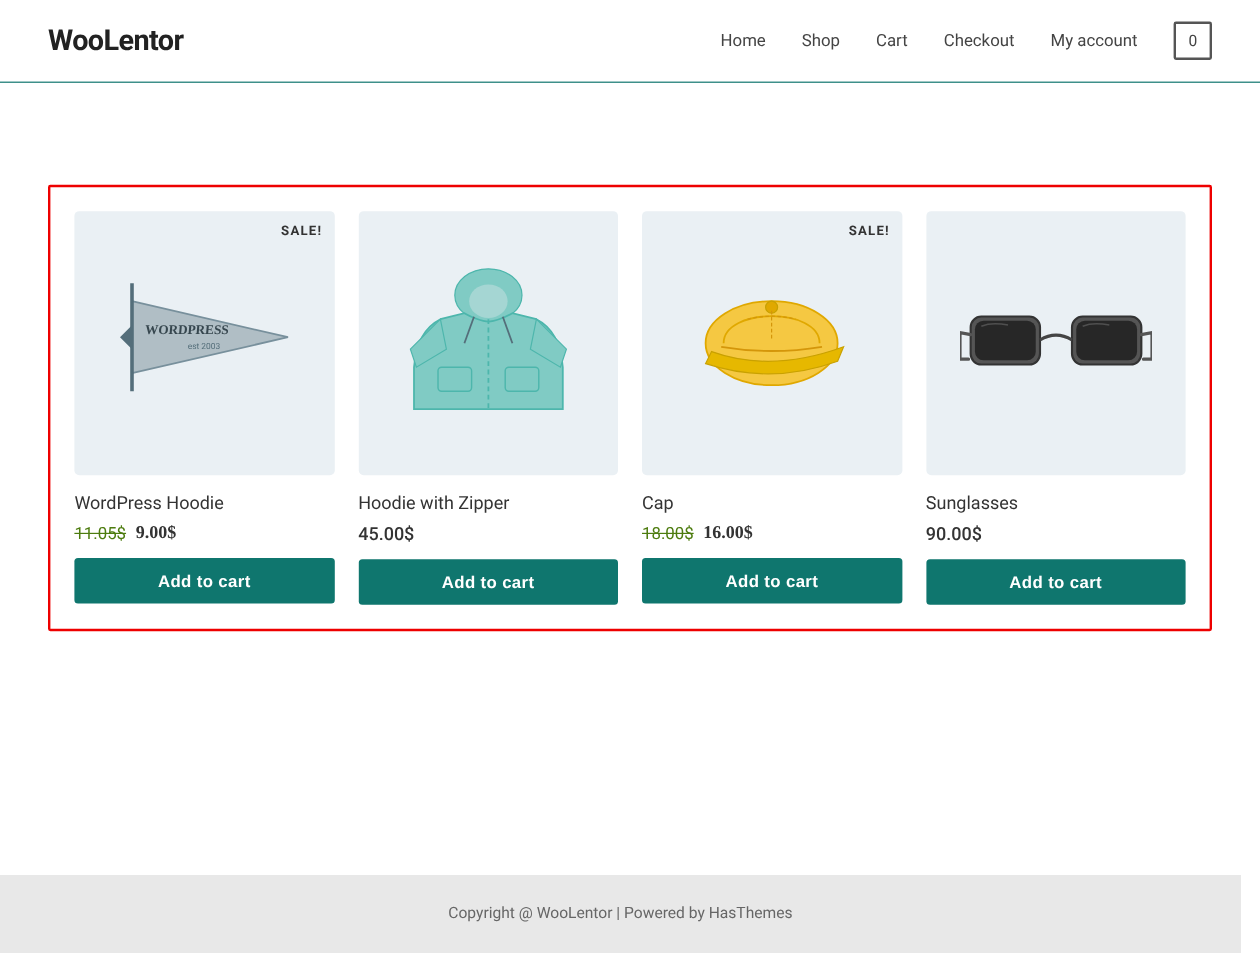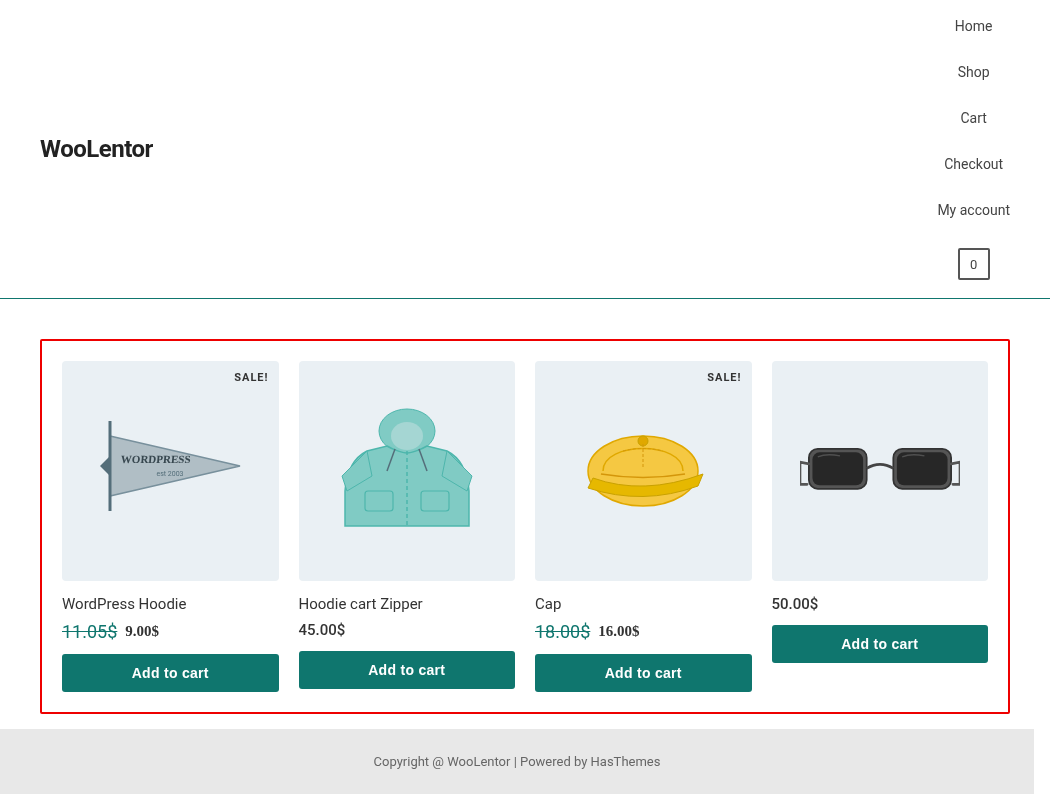--- a/index.html
+++ b/index.html
@@ -21,21 +21,20 @@
     .logo {
       font-size: 24px;
       font-weight: 700;
       color: #222;
       letter-spacing: -0.5px;
     }
     .nav {
       display: flex;
       align-items: center;
       gap: 30px;
-      flex-direction: column;
     }
     .nav a {
       text-decoration: none;
       color: #444;
       font-size: 14px;
     }
     .cart-icon {
       width: 32px;
       height: 32px;
       border: 2px solid #555;
@@ -52,20 +51,21 @@
     
     .main {
       padding: 40px 40px 60px;
     }
 
     
     .product-grid-wrapper {
       border: 2px solid #e00;
       padding: 20px;
       border-radius: 2px;
+      margin-top: 45px;
     }
 
     .product-grid {
       display: grid;
       grid-template-columns: repeat(4, 1fr);
       gap: 20px;
     }
 
     .product-card {
       background: #fff;
@@ -110,22 +110,22 @@
 
     .price-row {
       margin-bottom: 12px;
       display: flex;
       align-items: center;
       gap: 8px;
     }
 
     .price-original {
       text-decoration: line-through;
-      color: #0f766e;
-      font-size: 18px;
+      color: #4d7c0f;
+      font-size: 14px;
     }
 
     .price-sale {
       color: #333;
       font-size: 15px;
       font-weight: 600;
       font-family: Liberation Serif, serif;
     }
 
     .price-regular {
@@ -224,21 +224,21 @@
             <line x1="80" y1="50" x2="80" y2="125" stroke="#4db6ac" stroke-width="1.5" stroke-dasharray="4,3"></line>
 
             <rect x="38" y="90" width="28" height="20" rx="3" fill="none" stroke="#4db6ac" stroke-width="1.2"></rect>
 
             <rect x="94" y="90" width="28" height="20" rx="3" fill="none" stroke="#4db6ac" stroke-width="1.2"></rect>
 
             <line x1="68" y1="48" x2="60" y2="70" stroke="#546e7a" stroke-width="1.5"></line>
             <line x1="92" y1="48" x2="100" y2="70" stroke="#546e7a" stroke-width="1.5"></line>
           </svg>
         </div>
-        <div class="product-name">Hoodie cart Zipper</div>
+        <div class="product-name">Hoodie with Zipper</div>
         <div class="price-row">
           <span class="price-regular">45.00$</span>
         </div>
         <button class="add-to-cart-btn">Add to cart</button>
       </div>
 
       <div class="product-card">
         <div class="product-image-container">
           <span class="sale-badge">SALE!</span>
 
@@ -283,22 +283,23 @@
 
             <path d="M10,42 L0,40 L0,65 L8,65" stroke="#555" stroke-width="3" fill="none" stroke-linecap="round"></path>
 
             <path d="M170,42 L180,40 L180,65 L172,65" stroke="#555" stroke-width="3" fill="none" stroke-linecap="round"></path>
 
             <path d="M20,34 Q30,30 45,33" stroke="#777" stroke-width="1.5" fill="none" opacity="0.5"></path>
 
             <path d="M115,34 Q125,30 140,33" stroke="#777" stroke-width="1.5" fill="none" opacity="0.5"></path>
           </svg>
         </div>
+        <div class="product-name">Sunglasses</div>
         <div class="price-row">
-          <span class="price-regular">50.00$</span>
+          <span class="price-regular">90.00$</span>
         </div>
         <button class="add-to-cart-btn">Add to cart</button>
       </div>
 
     </div>
   </div>
 </main>
 
 <footer class="footer">
   <span>Copyright @ WooLentor | Powered by HasThemes</span>

